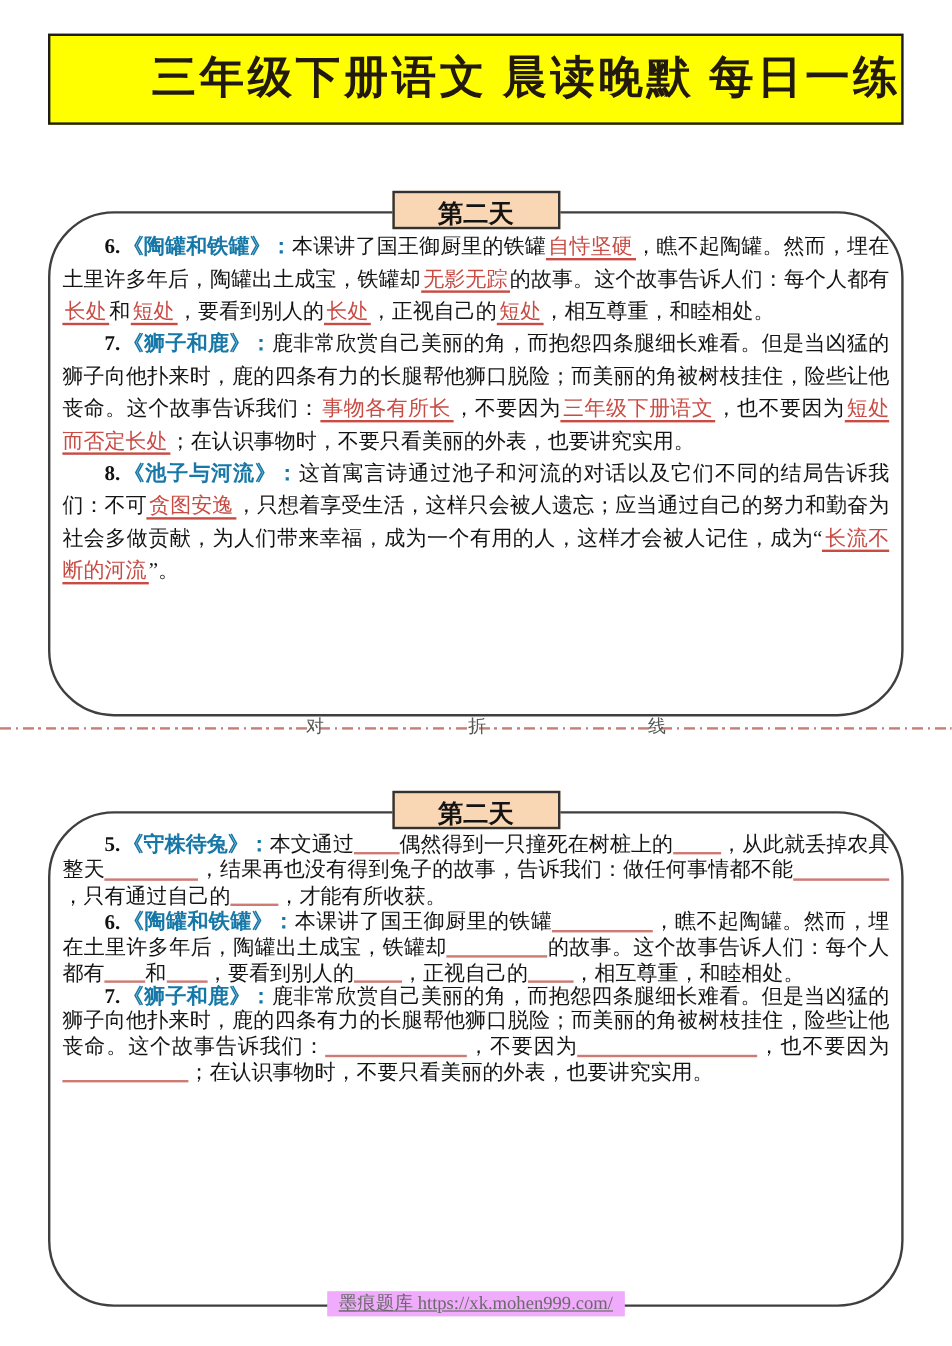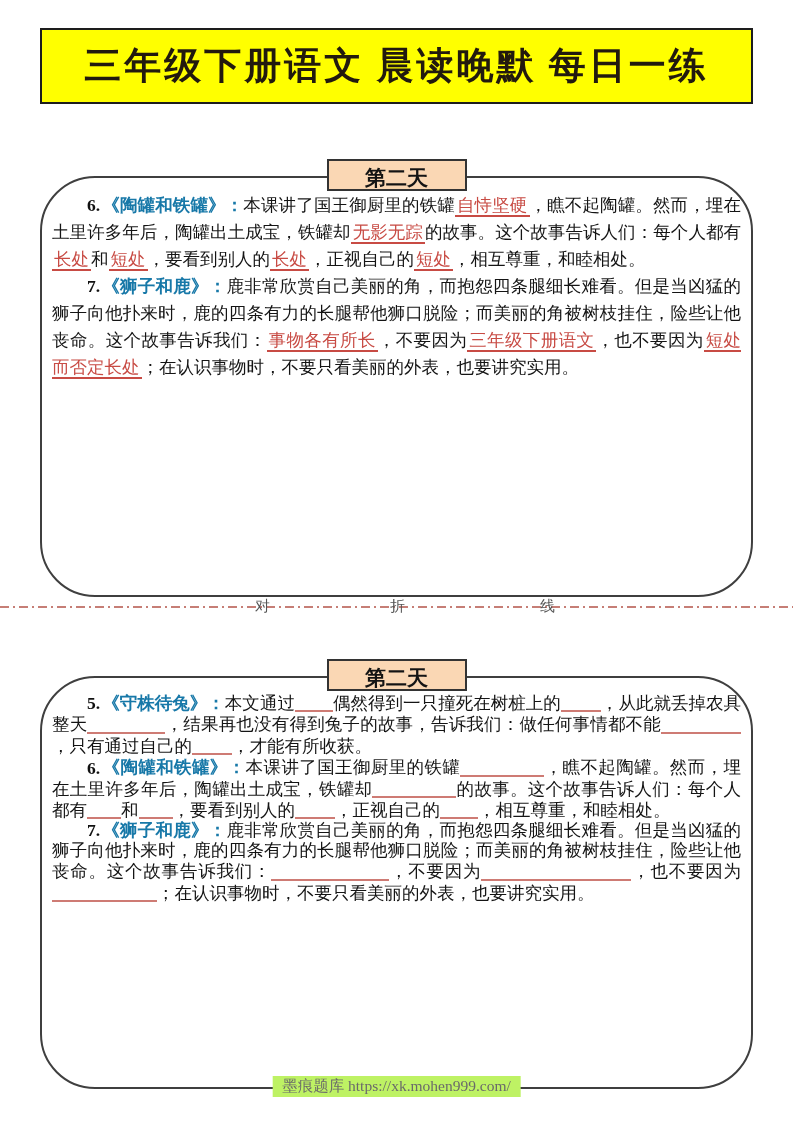--- a/index.html
+++ b/index.html
@@ -4,21 +4,21 @@
 <style>
   html,body{margin:0;padding:0;}
   body{
     width:793px;height:1122px;position:relative;background:#ffffff;
     font-family:"Liberation Serif", serif;color:#141414;overflow:hidden;
   }
   
   .banner{
     position:absolute;top:28px;left:40px;right:40px;height:76px;
     background:#FFFF00;border:2px solid #1d1d1d;box-sizing:border-box;
-    text-align:center;line-height:72px;font-size:37px;font-weight:bold;
+    text-align:right;line-height:72px;font-size:37px;font-weight:bold;
     color:#221a0e;letter-spacing:3px;
   }
   
   .wbox{
     position:absolute;left:40px;right:40px;
     border:2px solid #3f3f3f;border-radius:55px;box-sizing:border-box;
     background:#ffffff;
   }
   .wbox.sec1{top:176px;height:421px;}
   .wbox.sec2{top:676px;height:413px;}
@@ -54,38 +54,39 @@
   .fold-label{
     position:absolute;top:-9px;font-size:15px;color:#555555;
     line-height:18px;
   }
   .fold-label.l1{left:255px;}
   .fold-label.l2{left:390px;}
   .fold-label.l3{left:540px;}
   
   .footer{
     position:absolute;bottom:-10px;left:50%;transform:translateX(-50%);
-    background:#bef264;padding:0 10px;font-size:15.5px;color:#6a6a6a;
-    white-space:nowrap;z-index:2;
+    background:#f0abfc;padding:0 10px;font-size:15.5px;color:#6a6a6a;
+    text-decoration:underline;white-space:nowrap;z-index:2;
   }
 </style>
 </head>
 <body>
 
 <div class="banner">
   <span>三年级下册语文 晨读晚默 每日一练</span>
 </div>
 
 <div class="wbox sec1">
   <div class="day-tab">
     <span>第二天</span>
   </div>
   <div class="content">
       <p class="item"><b class="num">6.</b><b class="lesson">《陶罐和铁罐》：</b><span>本课讲了国王御厨里的铁罐</span><span class="answer">自恃坚硬</span><span>，瞧不起陶罐。然而，埋在土里许多年后，陶罐出土成宝，铁罐却</span><span class="answer">无影无踪</span><span>的故事。这个故事告诉人们：每个人都有</span><span class="answer">长处</span><span>和</span><span class="answer">短处</span><span>，要看到别人的</span><span class="answer">长处</span><span>，正视自己的</span><span class="answer">短处</span><span>，相互尊重，和睦相处。</span></p>
       <p class="item"><b class="num">7.</b><b class="lesson">《狮子和鹿》：</b><span>鹿非常欣赏自己美丽的角，而抱怨四条腿细长难看。但是当凶猛的狮子向他扑来时，鹿的四条有力的长腿帮他狮口脱险；而美丽的角被树枝挂住，险些让他丧命。这个故事告诉我们：</span><span class="answer">事物各有所长</span><span>，不要因为</span><span class="answer">三年级下册语文</span><span>，也不要因为</span><span class="answer">短处而否定长处</span><span>；在认识事物时，不要只看美丽的外表，也要讲究实用。</span></p>
+      <p class="item"><b class="num">8.</b><b class="lesson">《池子与河流》：</b><span>这首寓言诗通过池子和河流的对话以及它们不同的结局告诉我们：不可</span><span class="answer">贪图安逸</span><span>，只想着享受生活，这样只会被人遗忘；应当通过自己的努力和勤奋为社会多做贡献，为人们带来幸福，成为一个有用的人，这样才会被人记住，成为“</span><span class="answer">长流不断的河流</span><span>”。</span></p>
     </div>
 </div>
 
 <div class="fold-line">
   <span class="fold-label l1">对</span>
   <span class="fold-label l2">折</span>
   <span class="fold-label l3">线</span>
 </div>
 
 <div class="wbox sec2">

